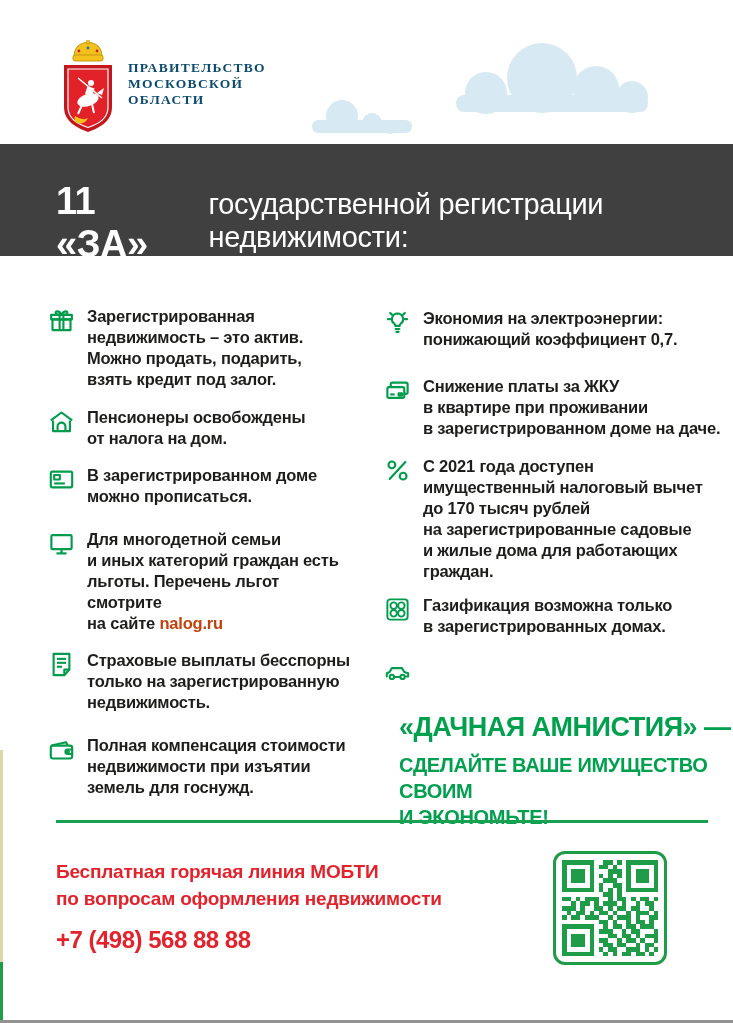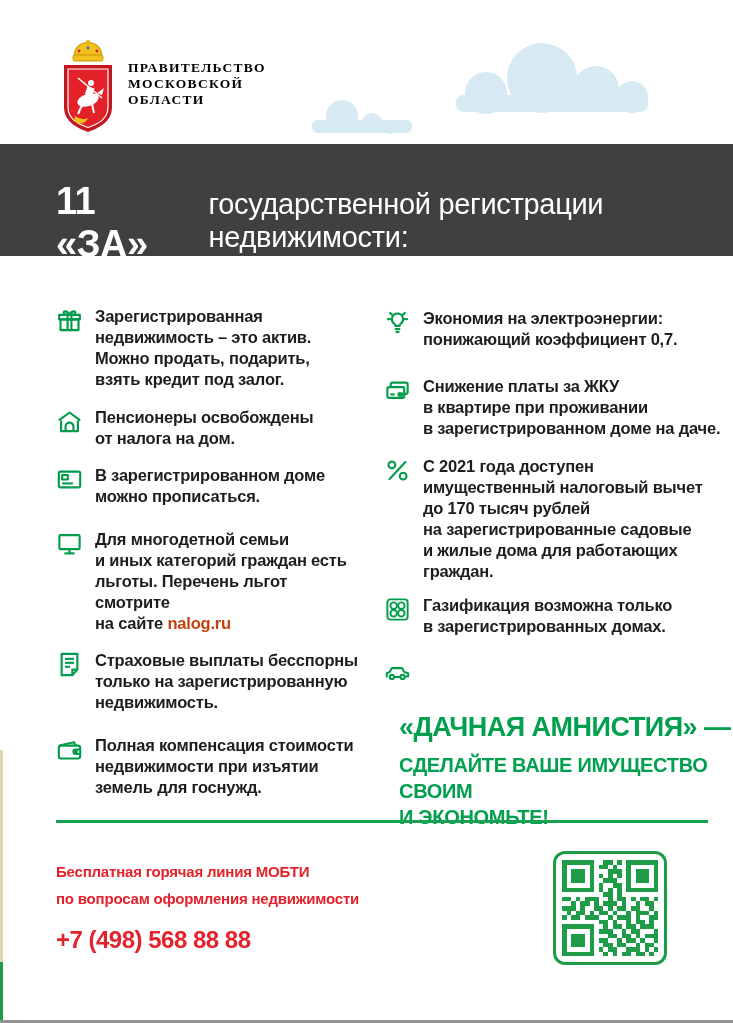--- a/index.html
+++ b/index.html
@@ -1,48 +1,48 @@
 <!DOCTYPE html>
 <html><head>
 <meta charset="utf-8">
 <style>
   html,body{margin:0;padding:0;background:#fff;}
   .page{position:relative;width:733px;height:1023px;background:#ffffff;overflow:hidden;
         font-family:"Liberation Sans",sans-serif;}
   
   .coat{position:absolute;left:58px;top:40px;width:60px;height:96px;}
   .org-name{position:absolute;left:128px;top:60px;font-family:"Liberation Serif",serif;
-    font-weight:bold;font-size:13.5px;line-height:16px;letter-spacing:1.3px;color:#000000;
+    font-weight:bold;font-size:13.5px;line-height:16px;letter-spacing:1.3px;color:#0c4a6e;
     white-space:pre-line;}
   .cloud{position:absolute;}
   
   .banner{position:absolute;left:0;top:144px;width:733px;height:112px;background:#404040;}
   .banner-inner{display:flex;align-items:baseline;padding:36px 0 0 56px;}
   .banner-num{color:#fff;font-weight:bold;font-size:38px;letter-spacing:-0.5px;}
   .banner-sub{color:#fff;font-weight:normal;font-size:29px;letter-spacing:-0.3px;margin-left:30px;}
   
   .col{position:absolute;top:306px;}
-  .col-left{left:56px;width:305px;}
+  .col-left{left:48px;width:305px;}
   .col-right{left:384px;width:342px;top:308px;}
   .item{display:flex;align-items:flex-start;}
   .item .ic{flex:none;width:27px;height:27px;margin-right:12px;position:relative;top:1px;}
   .item .ic svg{width:27px;height:27px;display:block;}
   .txt{font-weight:bold;font-size:16.5px;line-height:21px;letter-spacing:-0.2px;color:#1d1d1b;
        white-space:pre-line;}
   .green-link{color:#c2410c;}
   .mb1{margin-bottom:17px;} .mb2{margin-bottom:22px;} .mb3{margin-bottom:16px;}
   .mb4{margin-bottom:26px;} .mb5{margin-bottom:13px;} .mb6{margin-bottom:20px;}
   
   .amnesty{position:absolute;left:399px;top:712px;color:#00a04e;font-weight:bold;}
   .amnesty-title{font-size:27px;letter-spacing:-0.5px;margin-bottom:9px;}
   .amnesty-line{font-size:20px;line-height:26px;letter-spacing:-0.3px;}
   
   .divider{position:absolute;left:56px;top:820px;width:652px;height:3px;background:#18a150;}
   .hotline{position:absolute;left:56px;top:858px;color:#e4222b;font-weight:bold;}
-  .hotline-line{font-size:15px;line-height:27px;letter-spacing:-0.2px;white-space:pre-line;}
+  .hotline-line{font-size:19px;line-height:27px;letter-spacing:-0.2px;white-space:pre-line;}
   .phone{font-size:24px;letter-spacing:-0.5px;margin-top:14px;}
   .qr-box{position:absolute;left:553px;top:851px;border:3px solid #1f9c48;border-radius:12px;
           padding:6px;background:#fff;}
   #qr-grid{display:grid;grid-template-columns:repeat(21,4.6px);grid-auto-rows:4.6px;}
   #qr-grid .on{background:#1f9c48;}
   
   .edge-tan{position:absolute;left:0;top:750px;width:3px;height:212px;background:#ddd8a6;}
   .edge-green{position:absolute;left:0;top:962px;width:3px;height:61px;background:#1f9c4a;}
   .bottom-line{position:absolute;left:0;top:1020px;width:733px;height:3px;background:#929292;}
 </style>

